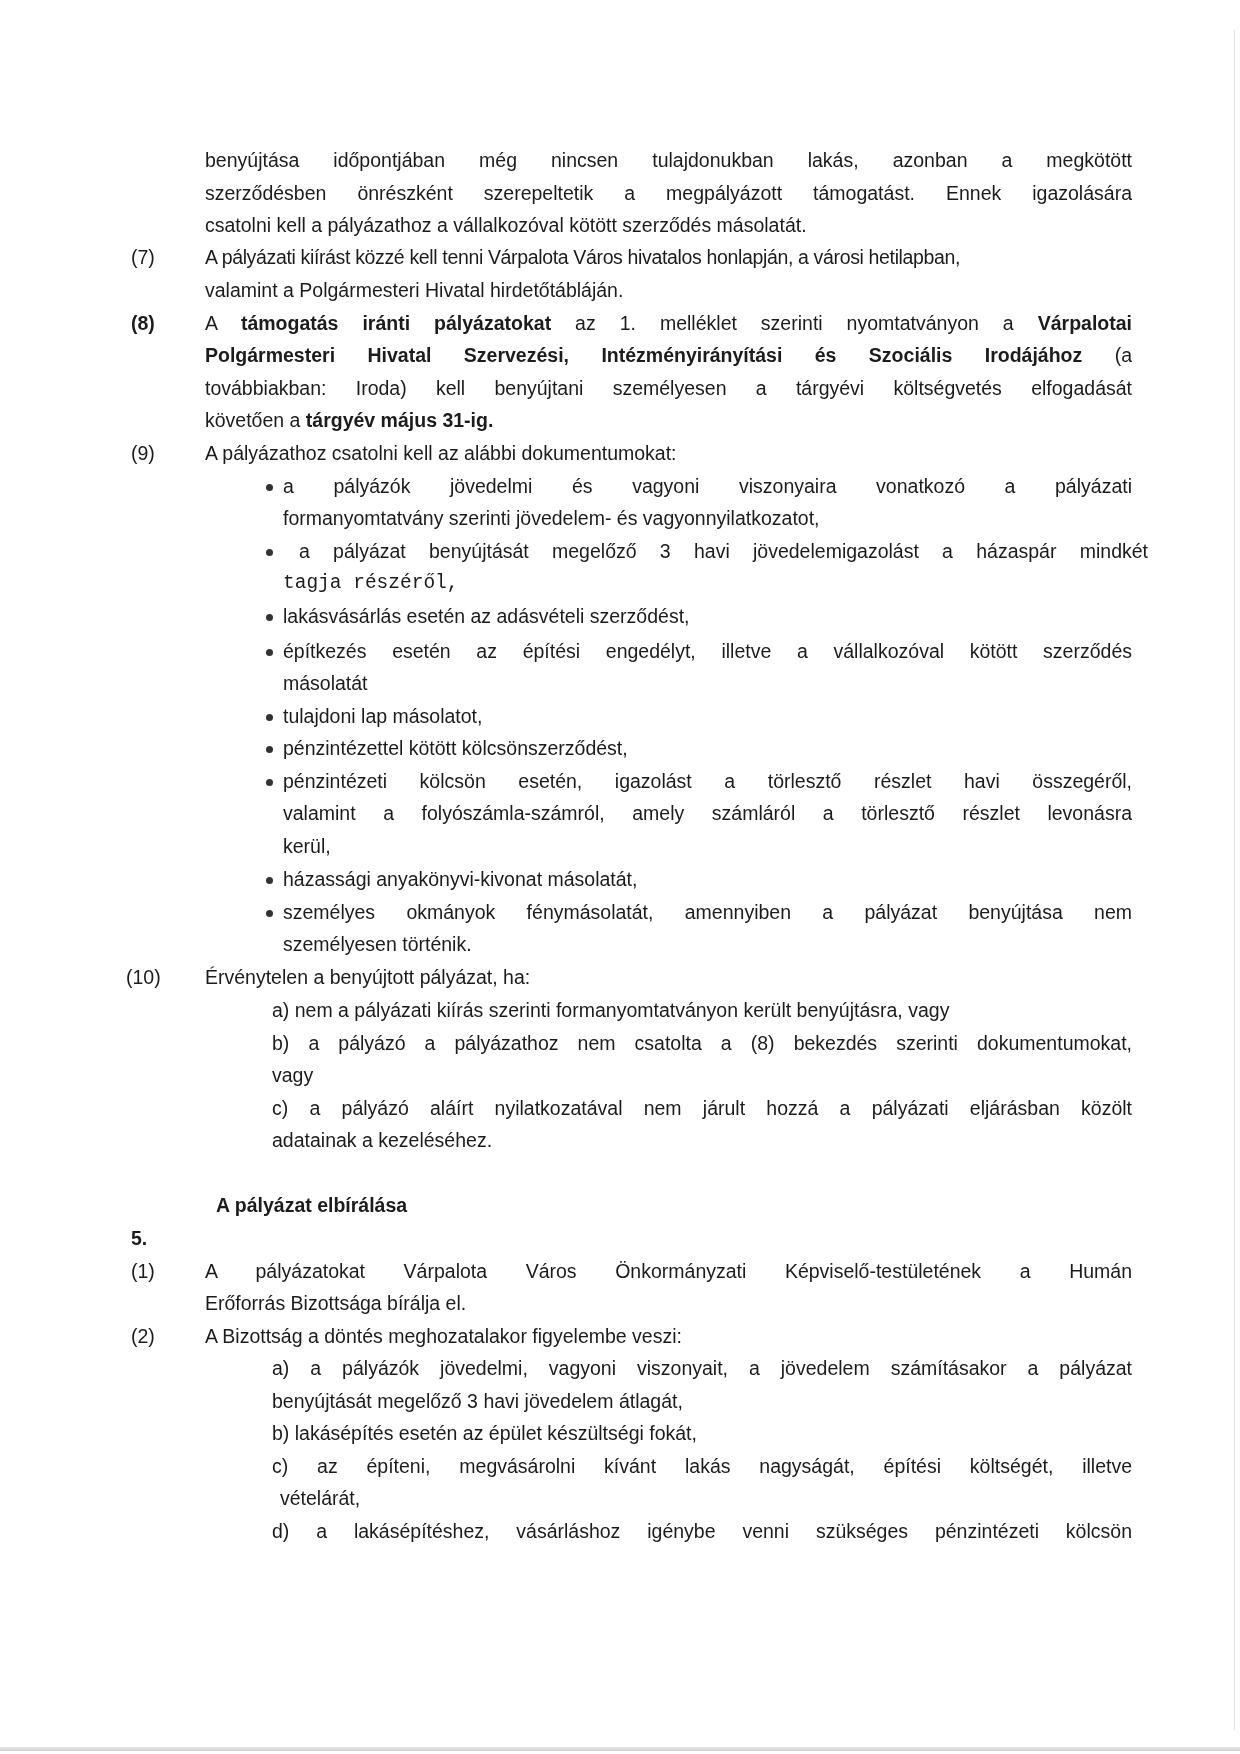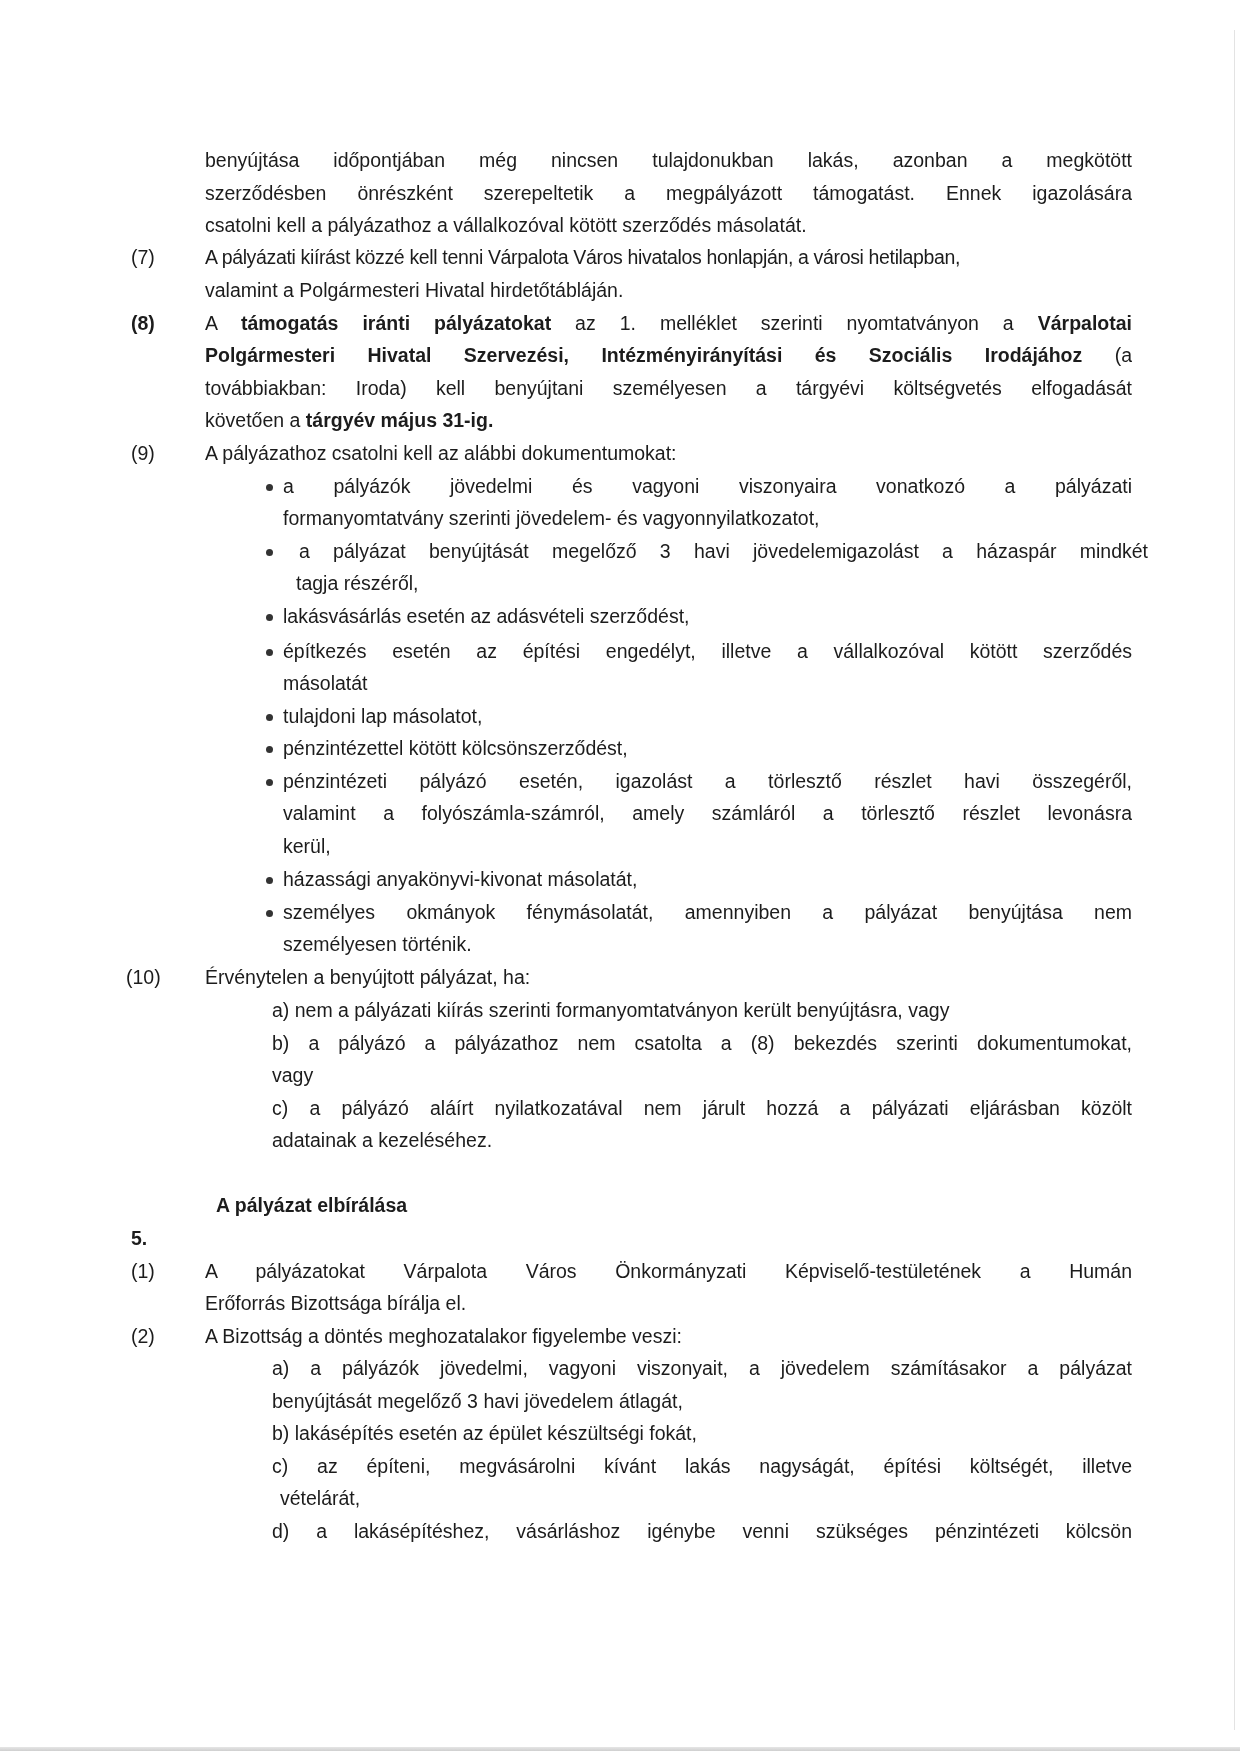--- a/index.html
+++ b/index.html
@@ -43,37 +43,37 @@
 
   <div class="lbl" style="top:441px;">(9)</div>
   <div class="line" style="left:205px;top:441px;text-align:right;">A pályázathoz csatolni kell az alábbi dokumentumokat:</div>
 
   <div class="bullet" style="top:484px;"></div>
   <div class="line just" style="left:283px;top:474px;width:849px;">a pályázók jövedelmi és vagyoni viszonyaira vonatkozó a pályázati</div>
   <div class="line" style="left:283px;top:506px;">formanyomtatvány szerinti jövedelem- és vagyonnyilatkozatot,</div>
 
   <div class="bullet" style="top:549px;"></div>
   <div class="line just" style="left:283px;top:539px;width:849px;margin-left:16px;">a pályázat benyújtását megelőző 3 havi jövedelemigazolást a házaspár mindkét</div>
-  <div class="line" style="left:296px;top:571px;">tagja részéről,</div>
+  <div class="line" style="left:283px;top:571px;font-family:Liberation Mono, monospace;">tagja részéről,</div>
 
   <div class="bullet" style="top:614px;"></div>
   <div class="line" style="left:283px;top:604px;">lakásvásárlás esetén az adásvételi szerződést,</div>
 
   <div class="bullet" style="top:649px;"></div>
   <div class="line just" style="left:283px;top:639px;width:849px;">építkezés esetén az építési engedélyt, illetve a vállalkozóval kötött szerződés</div>
   <div class="line" style="left:283px;top:671px;">másolatát</div>
 
   <div class="bullet" style="top:714px;"></div>
   <div class="line" style="left:283px;top:704px;">tulajdoni lap másolatot,</div>
 
   <div class="bullet" style="top:746px;"></div>
   <div class="line" style="left:283px;top:736px;">pénzintézettel kötött kölcsönszerződést,</div>
 
   <div class="bullet" style="top:779px;"></div>
-  <div class="line just" style="left:283px;top:769px;width:849px;">pénzintézeti pályázó esetén, igazolást a törlesztő részlet havi összegéről,</div>
+  <div class="line just" style="left:283px;top:769px;width:849px;">pénzintézeti kölcsön esetén, igazolást a törlesztő részlet havi összegéről,</div>
   <div class="line just" style="left:283px;top:801px;width:849px;">valamint a folyószámla-számról, amely számláról a törlesztő részlet levonásra</div>
   <div class="line" style="left:283px;top:834px;">kerül,</div>
 
   <div class="bullet" style="top:877px;"></div>
   <div class="line" style="left:283px;top:867px;">házassági anyakönyvi-kivonat másolatát,</div>
 
   <div class="bullet" style="top:910px;"></div>
   <div class="line just" style="left:283px;top:900px;width:849px;">személyes okmányok fénymásolatát, amennyiben a pályázat benyújtása nem</div>
   <div class="line" style="left:283px;top:932px;">személyesen történik.</div>
 

